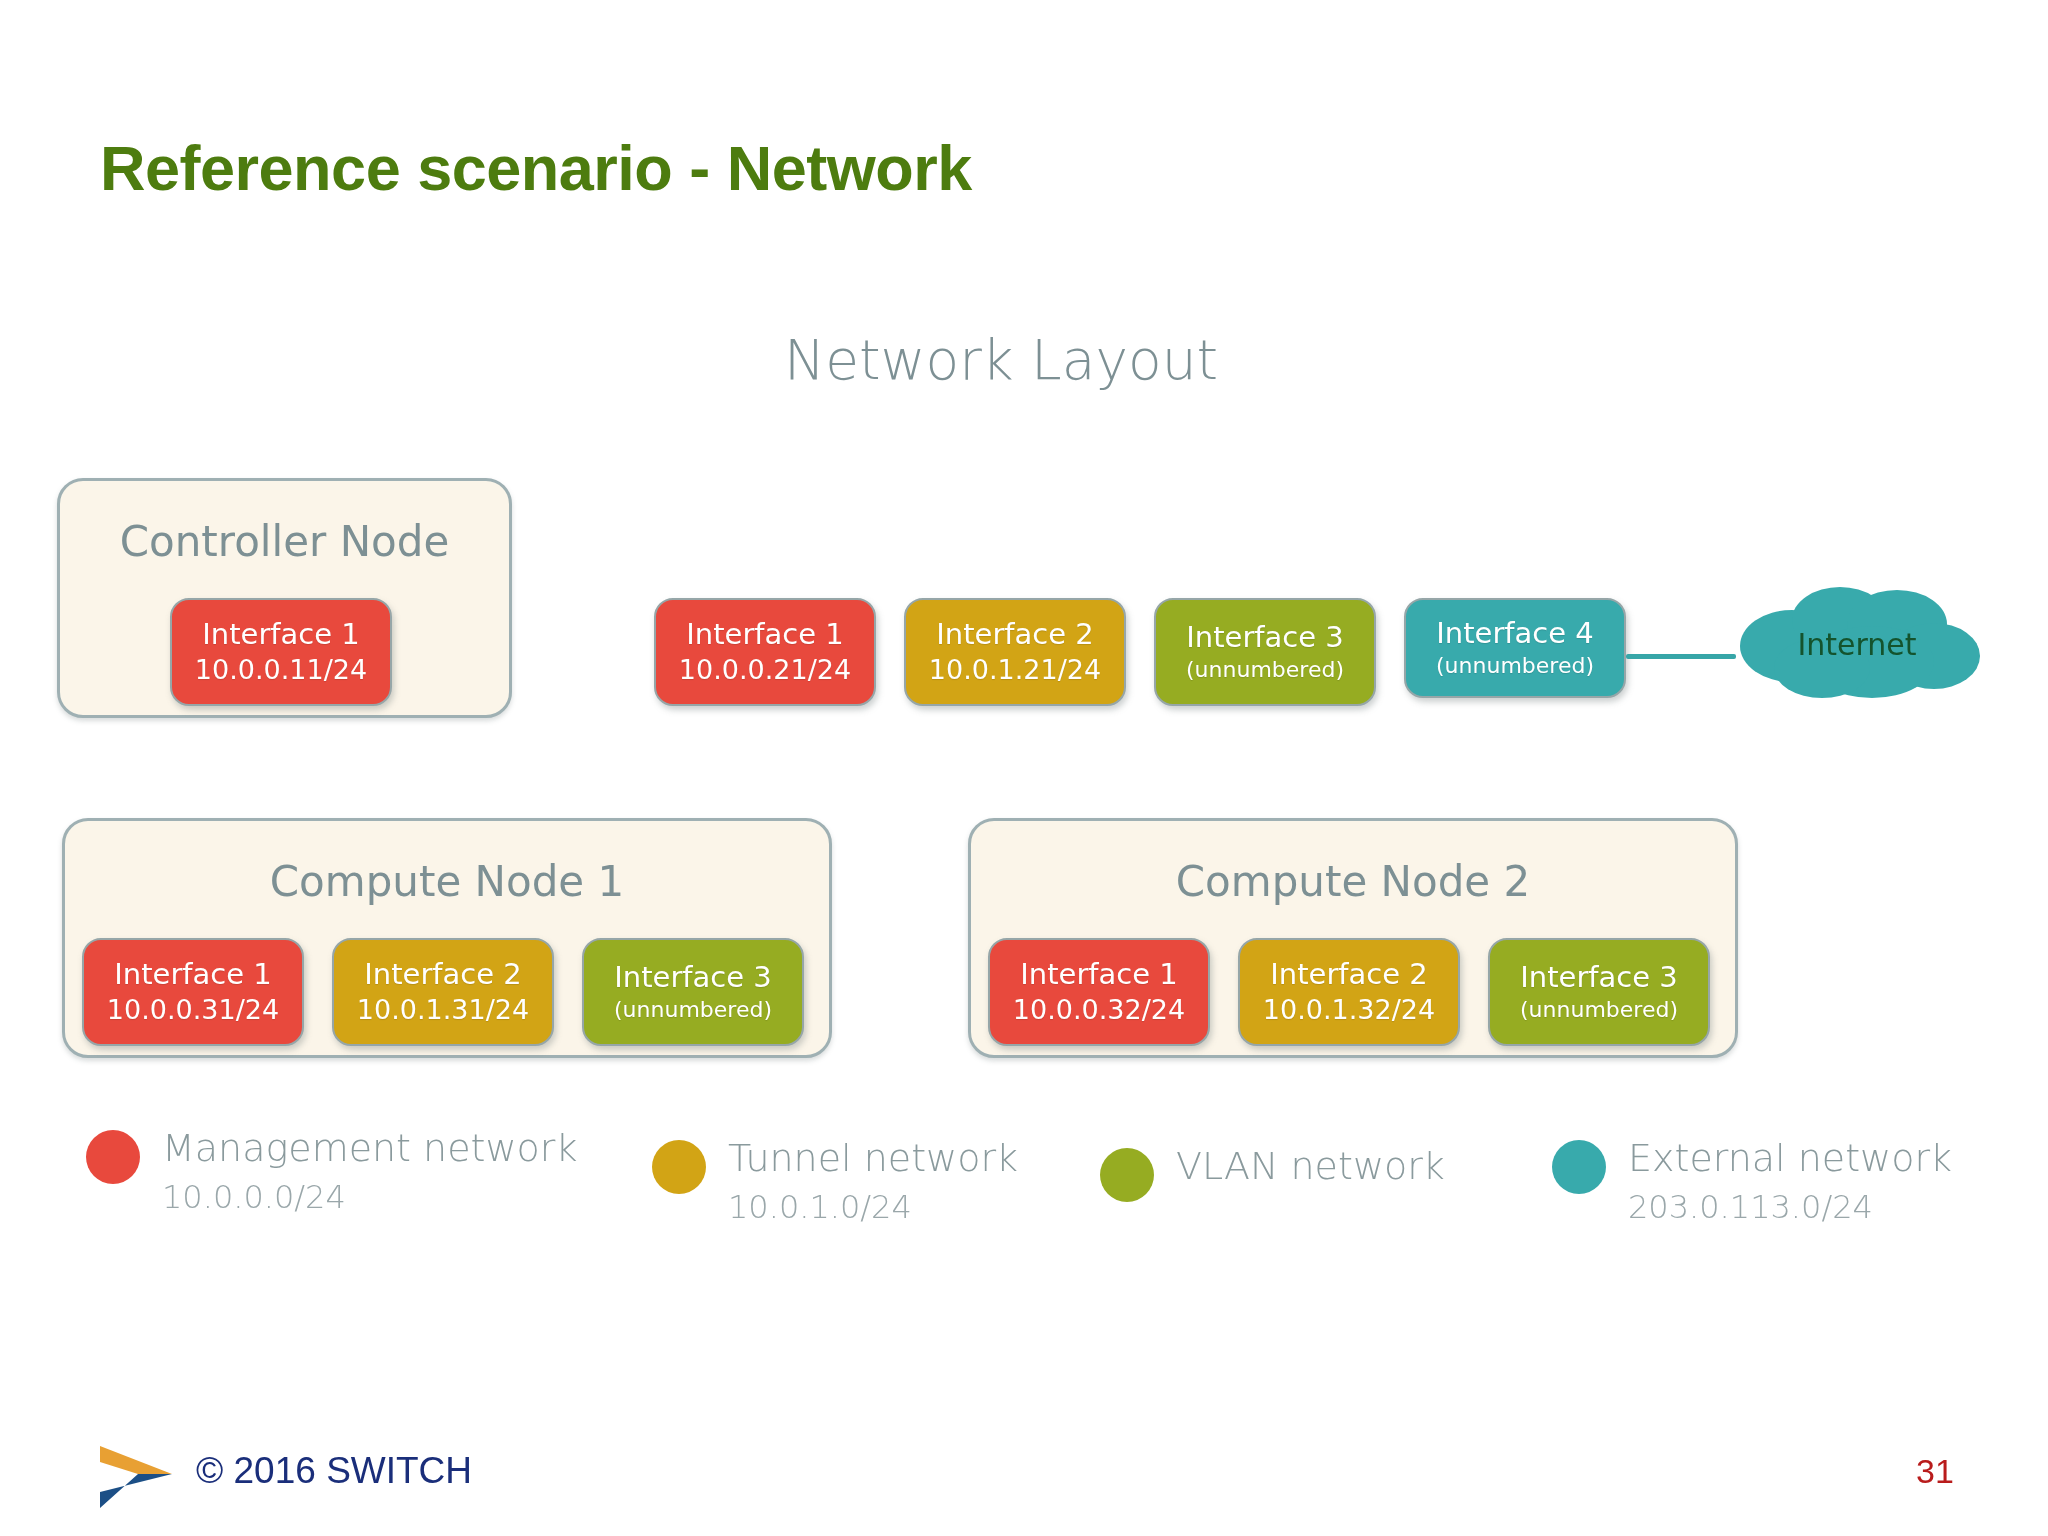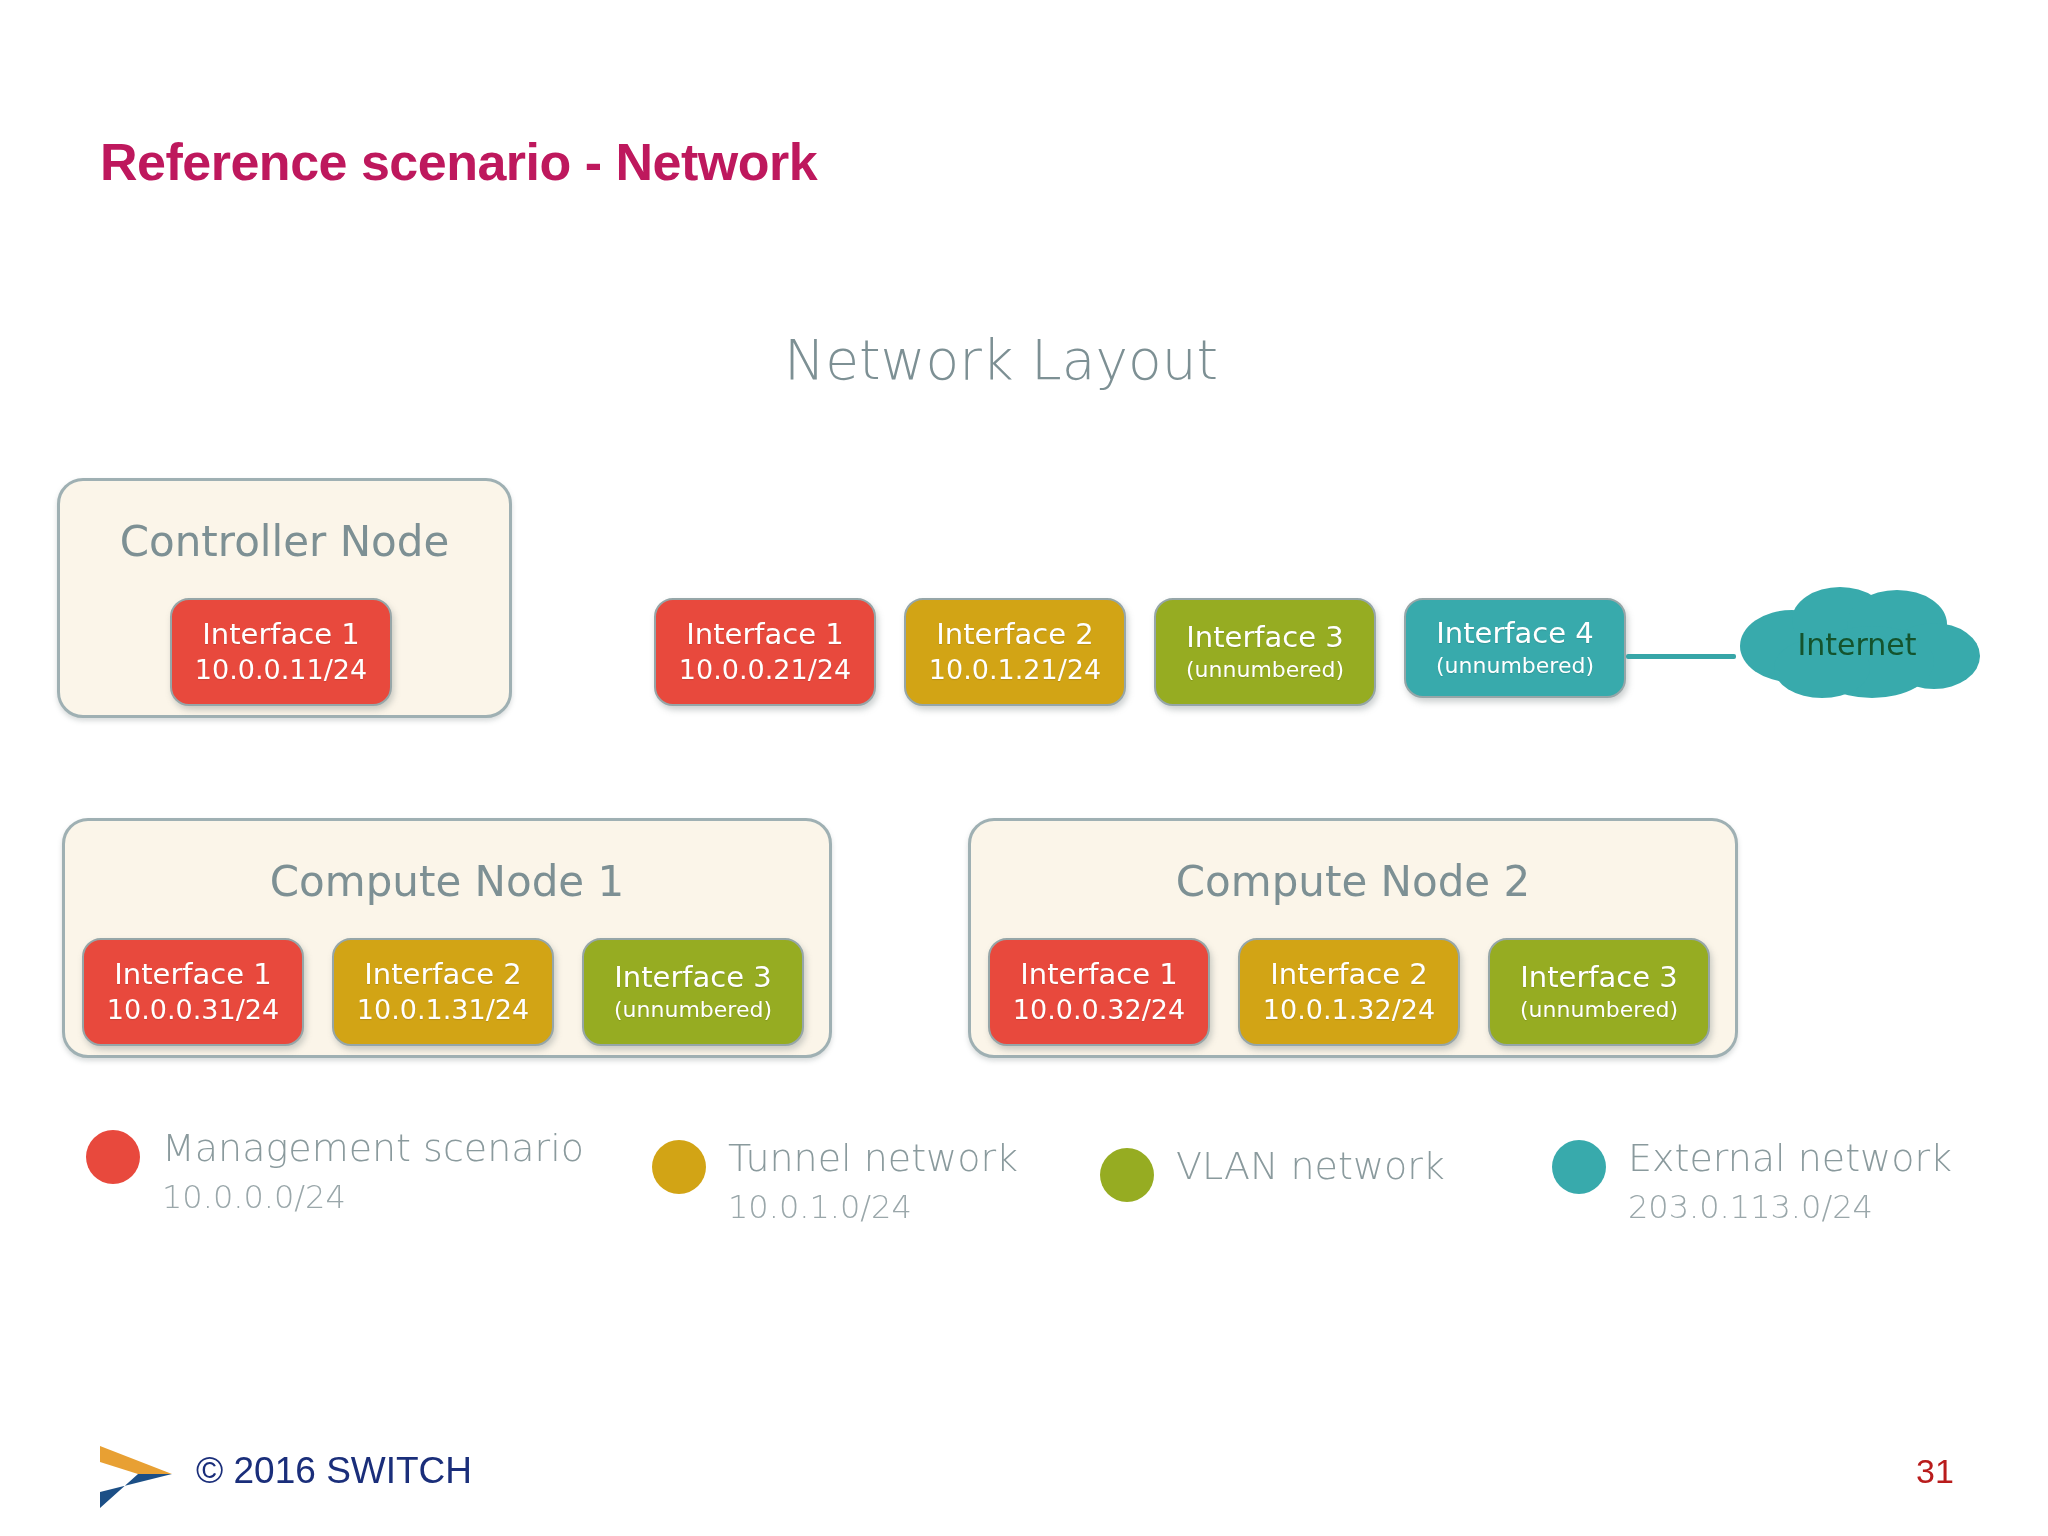--- a/index.html
+++ b/index.html
@@ -14,23 +14,23 @@
     font-family: "DejaVu Sans", sans-serif;
     overflow: hidden;
   }
 
   
   .slide-title {
     position: absolute;
     left: 100px;
     top: 132px;
     font-family: "Liberation Sans", sans-serif;
-    font-size: 52px;
+    font-size: 63px;
     font-weight: bold;
-    color: #be185d;
+    color: #4d7c0f;
     letter-spacing: -0.5px;
     white-space: nowrap;
   }
 
   
   .diagram {
     position: absolute;
     left: 0;
     top: 0;
     width: 2048px;
@@ -264,21 +264,21 @@
     <div class="name">Interface 2</div>
     <div class="addr">10.0.1.32/24</div>
   </div>
   <div class="iface" style="left:1488px; top:938px; width:222px; height:108px; background:#96ac22;">
     <div class="name">Interface 3</div>
     <div class="addr small">(unnumbered)</div>
   </div>
 
   <div class="legend-item" style="left:86px; top:1130px;">
     <span class="legend-dot" style="background:#e8493d;"></span>
-    <span class="legend-label">Management scenario</span>
+    <span class="legend-label">Management network</span>
     <span class="legend-subnet">10.0.0.0/24</span>
   </div>
 
   <div class="legend-item" style="left:652px; top:1140px;">
     <span class="legend-dot" style="background:#d2a415;"></span>
     <span class="legend-label">Tunnel network</span>
     <span class="legend-subnet">10.0.1.0/24</span>
   </div>
 
   <div class="legend-item" style="left:1100px; top:1148px;">

